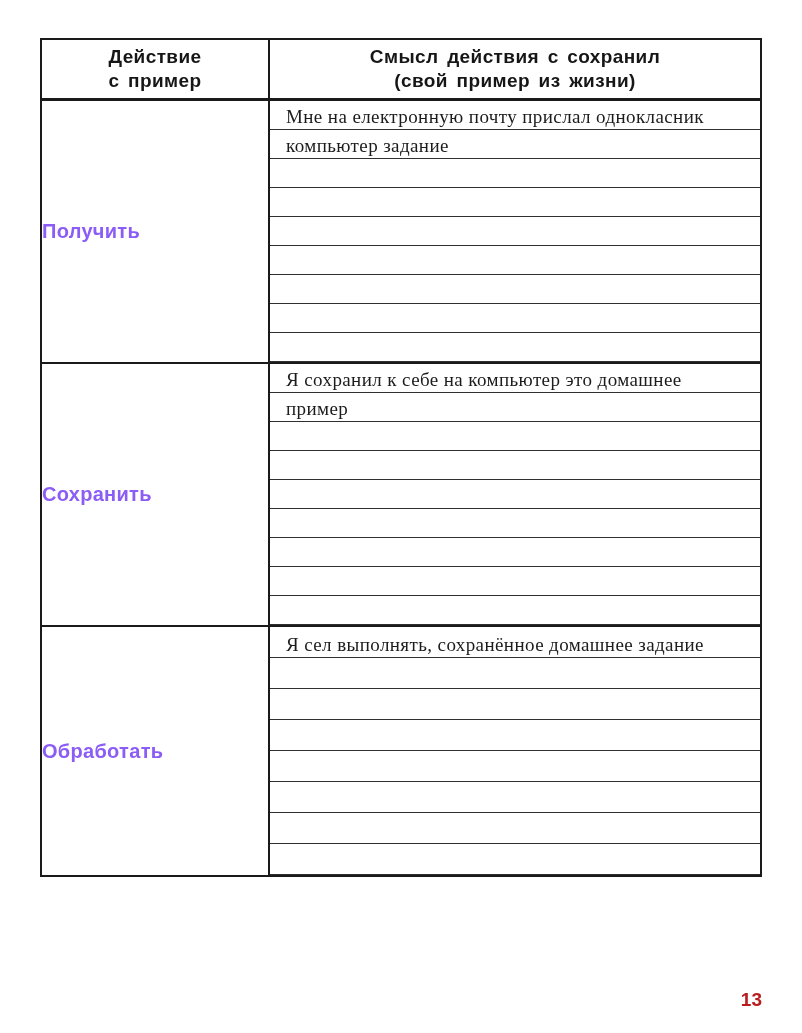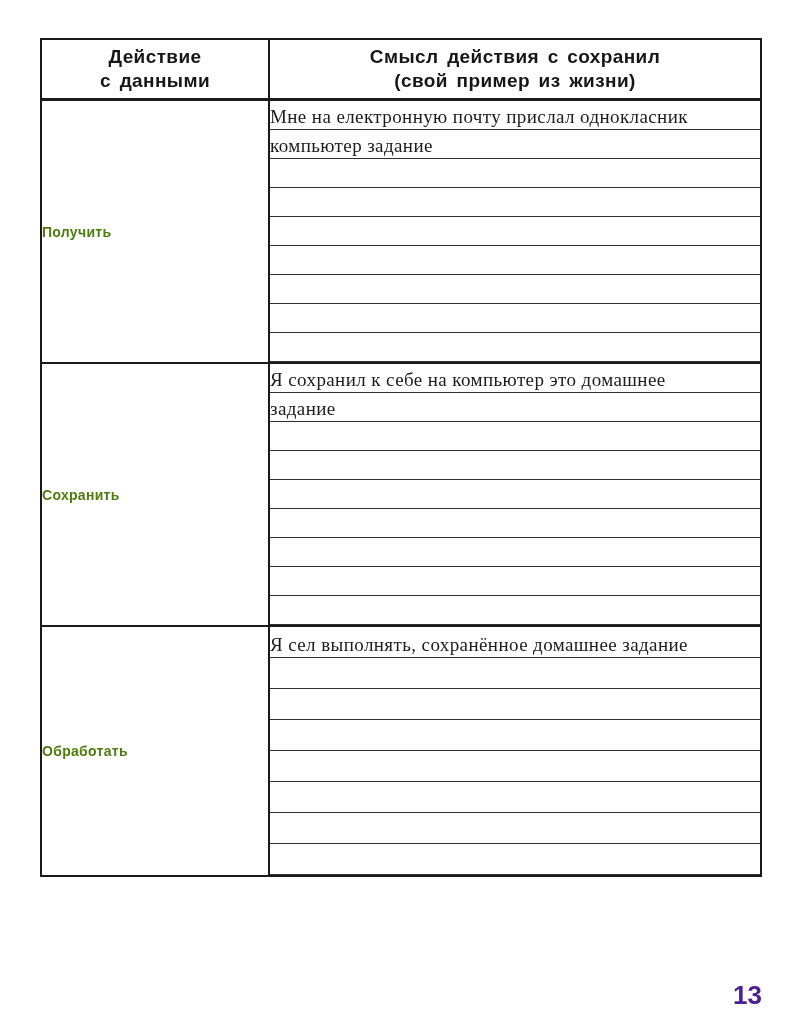--- a/index.html
+++ b/index.html
@@ -39,68 +39,69 @@
       text-align: center;
       vertical-align: middle;
       line-height: 1.25;
       color: #161616;
     }
     col.c1 { width: 228px; }
     td.action-cell {
       vertical-align: middle;
       text-align: left;
       padding-left: 20px;
-      font-size: 14px;
+      font-size: 20px;
       font-weight: bold;
       letter-spacing: 0.3px;
-      color: #4d7c0f;
+      color: #8b5cf6;
     }
     td.answer-cell {
       vertical-align: top;
       padding: 12px 16px 12px 20px;
     }
     .line {
       height: 27px;
       border-bottom: 1.6px solid #2f2f2f;
       display: flex;
       align-items: flex-end;
       padding-bottom: 1px;
       font-family: "Liberation Serif", serif;
       font-size: 19px;
       letter-spacing: 0.4px;
       color: #1c1c1c;
       white-space: nowrap;
       overflow: hidden;
+      padding-left: 16px;
     }
     .answer-cell.tall .line { height: 29px; }
     .page-number {
       position: absolute;
       right: 40px;
       bottom: 22px;
-      font-size: 26px;
+      font-size: 19px;
       font-weight: bold;
       font-family: "Liberation Sans", sans-serif;
-      color: #4c1d95;
+      color: #b91c1c;
     }
   </style>
 </head>
 <body>
 
 <div class="page">
 
   <table class="main">
     <colgroup>
       <col class="c1">
       <col class="c2">
     </colgroup>
     <thead>
       <tr>
         <th>
           <span>Действие</span><br>
-          <span>с данными</span>
+          <span>с пример</span>
         </th>
         <th>
           <span>Смысл действия с сохранил</span><br>
           <span>(свой пример из жизни)</span>
         </th>
       </tr>
     </thead>
     <tbody>
 
       <tr>
@@ -115,21 +116,21 @@
           <div class="line"></div>
           <div class="line"></div>
           <div class="line"></div>
         </td>
       </tr>
 
       <tr>
         <td class="action-cell">Сохранить</td>
         <td class="answer-cell">
           <div class="line">Я сохранил к себе на компьютер это домашнее</div>
-          <div class="line">задание</div>
+          <div class="line">пример</div>
           <div class="line"></div>
           <div class="line"></div>
           <div class="line"></div>
           <div class="line"></div>
           <div class="line"></div>
           <div class="line"></div>
           <div class="line"></div>
         </td>
       </tr>
 

